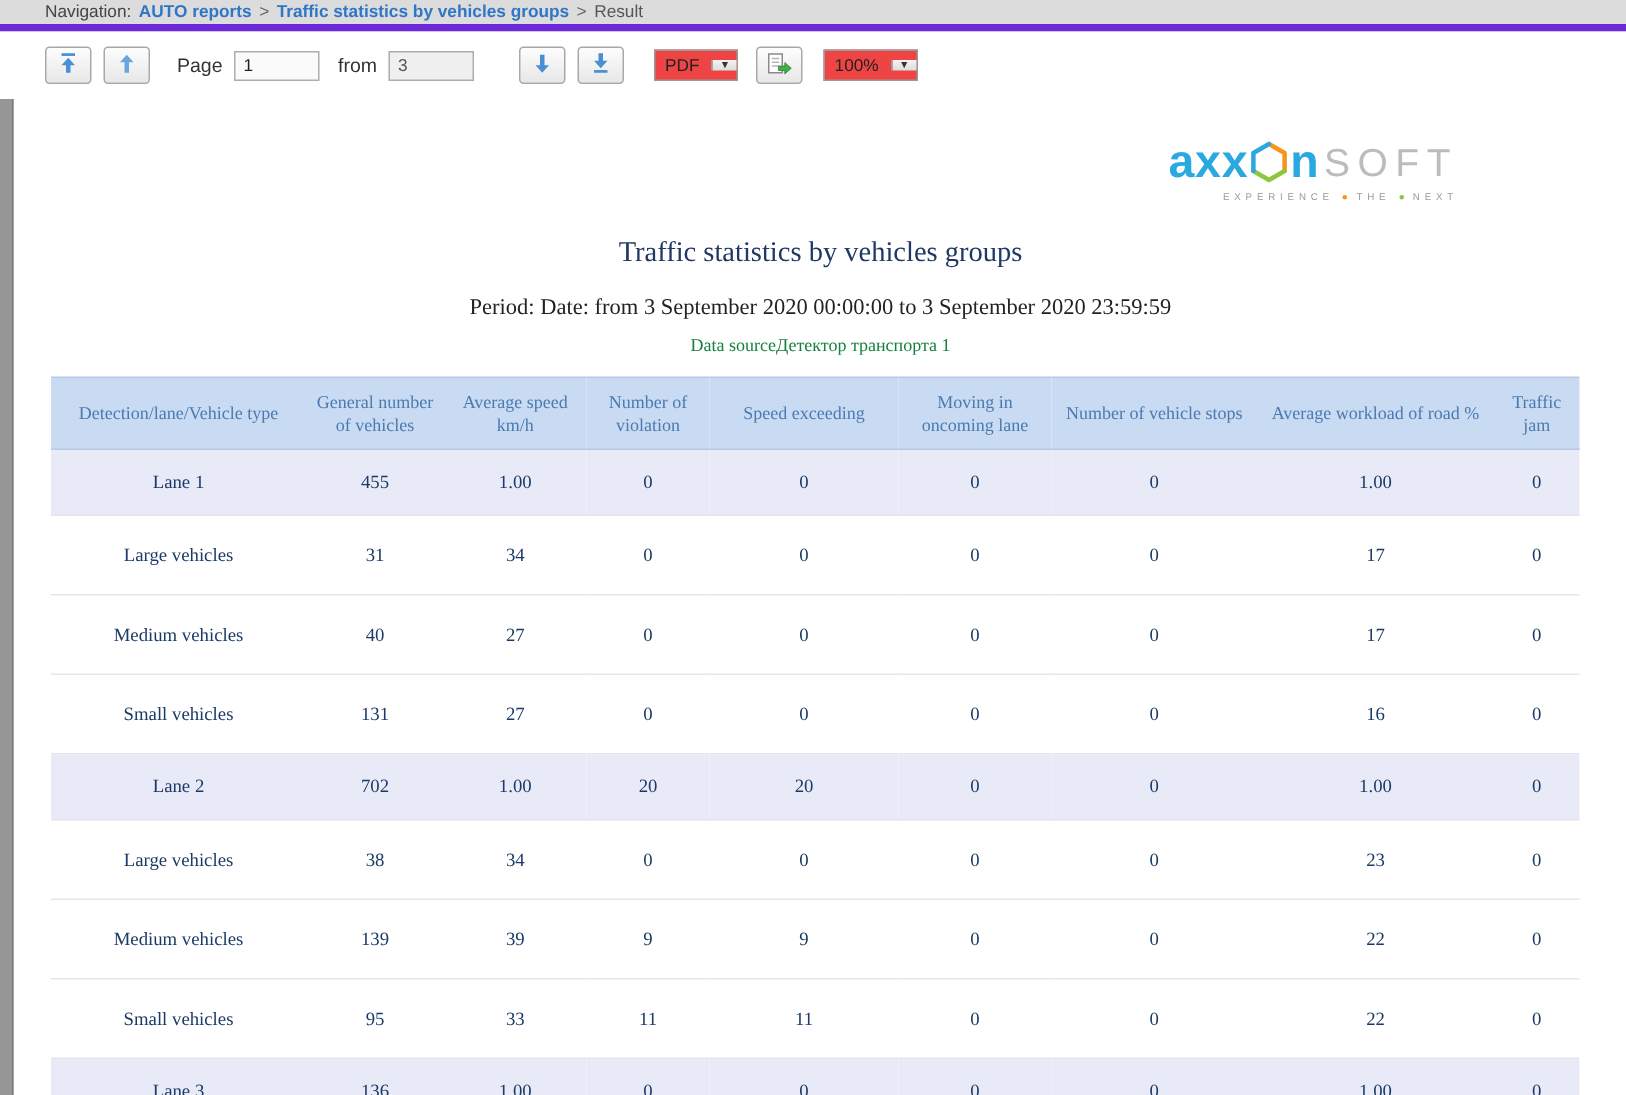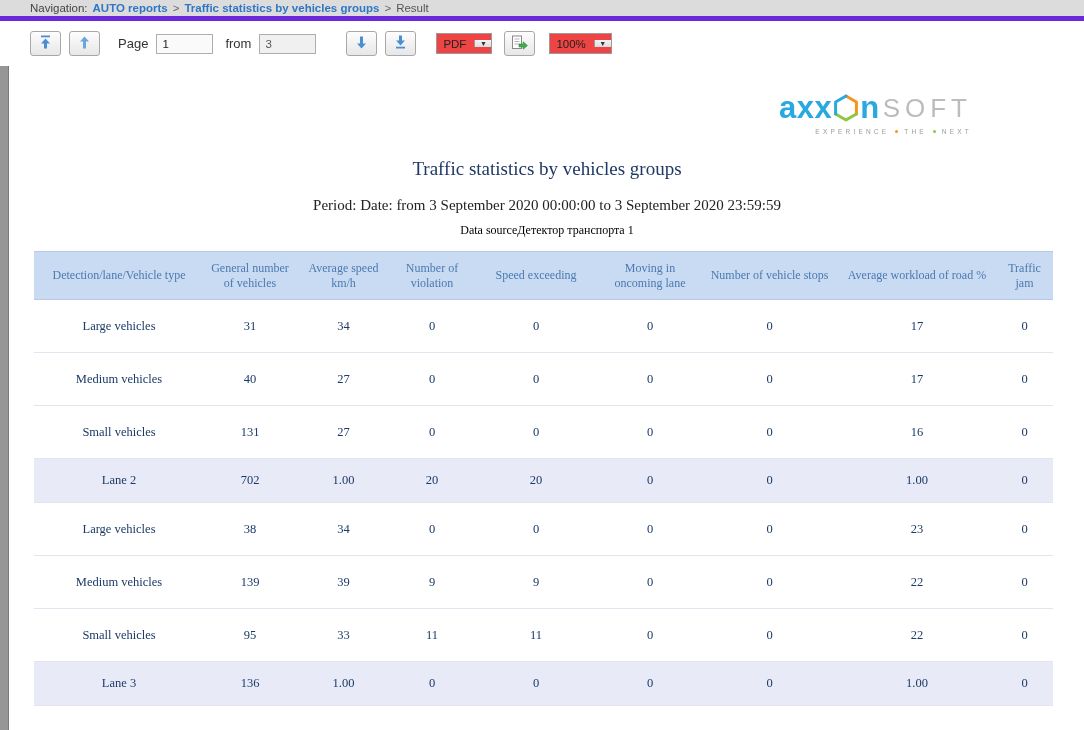--- a/index.html
+++ b/index.html
@@ -71,21 +71,21 @@
     margin-top: 5px; font-size: 6.5px; letter-spacing: 3.2px; color: #9b9b9b;
     display: flex; align-items: center; justify-content: flex-end;
   }
   .tg-dot { display: inline-block; width: 3px; height: 3px; border-radius: 50%; margin: 0 6px; }
   .tg-dot.orange { background: #f7941d; }
   .tg-dot.green  { background: #8dc63f; }
 
   
   .report-title { text-align: center; padding-top: 92px; font-size: 19px; color: #1f3864; }
   .report-period { text-align: center; margin-top: 17px; font-size: 15px; color: #222; }
-  .report-source { text-align: center; margin-top: 9px; font-size: 12px; color: #000000; }
+  .report-source { text-align: center; margin-top: 9px; font-size: 12px; color: #15803d; }
 
   
   .report-table {
     margin: 13px 0 0 24px; width: 1019px; border-collapse: collapse; table-layout: fixed;
   }
   .report-table th {
     background: #c9dbf2; color: #4b79b0; font-weight: normal; font-size: 12px;
     height: 48px; padding: 2px 4px; text-align: center; vertical-align: middle;
     border-top: 1px solid #b9c8e4; border-bottom: 1px solid #b9c8e4;
   }
@@ -218,20 +218,31 @@
             <th>Average speed km/h</th>
             <th>Number of violation</th>
             <th>Speed exceeding</th>
             <th>Moving in oncoming lane</th>
             <th>Number of vehicle stops</th>
             <th>Average workload of road %</th>
             <th>Traffic jam</th>
           </tr>
       </thead>
       <tbody>
+          <tr class="lane">
+            <td>Lane 1</td>
+            <td>455</td>
+            <td>1.00</td>
+            <td>0</td>
+            <td>0</td>
+            <td>0</td>
+            <td>0</td>
+            <td>1.00</td>
+            <td>0</td>
+          </tr>
           <tr class="vehicle">
             <td>Large vehicles</td>
             <td>31</td>
             <td>34</td>
             <td>0</td>
             <td>0</td>
             <td>0</td>
             <td>0</td>
             <td>17</td>
             <td>0</td>

